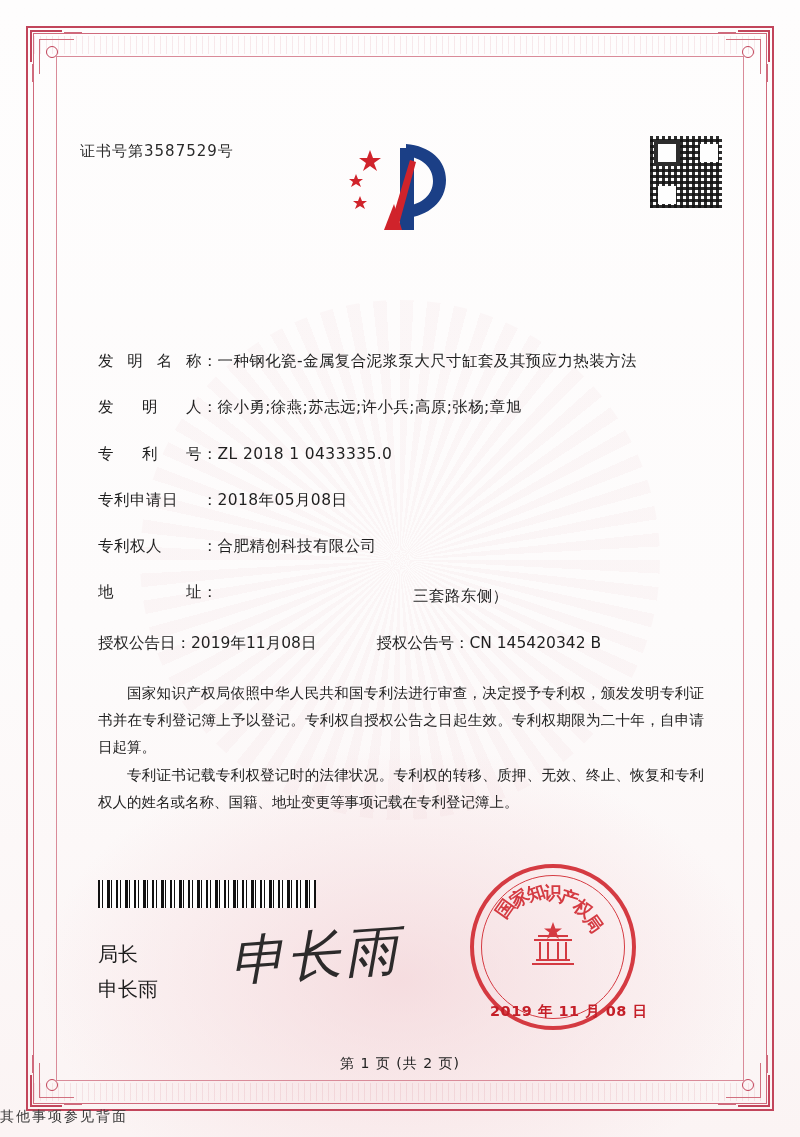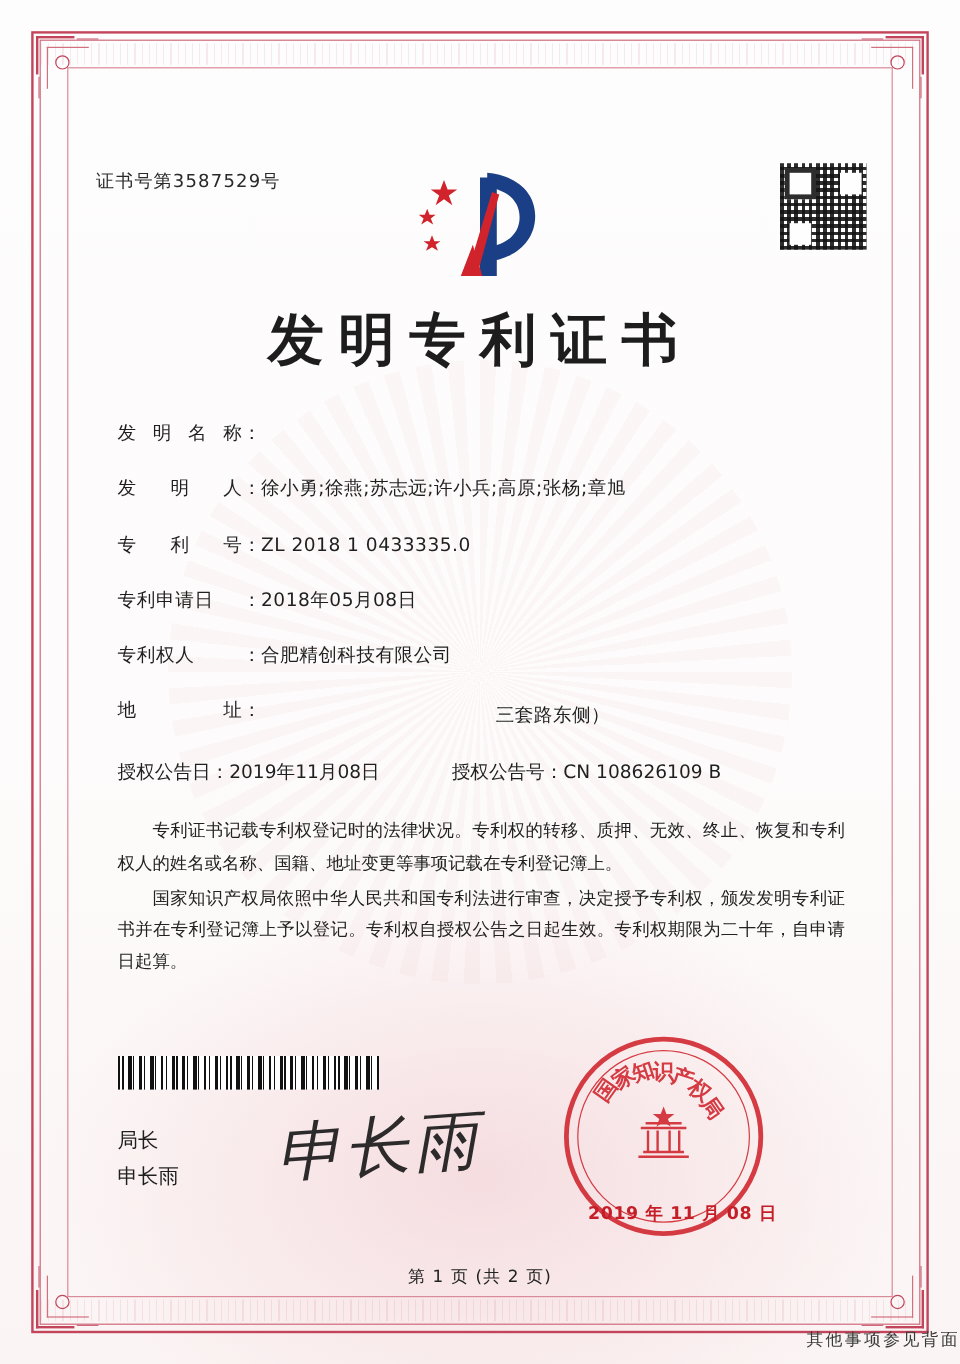--- a/index.html
+++ b/index.html
@@ -207,21 +207,21 @@
     left: 98px; top: 868px;
     width: 218px; height: 28px;
     background-image: repeating-linear-gradient(90deg,
       #111 0 2px, #fff 2px 4px, #111 4px 5px, #fff 5px 9px,
       #111 9px 12px, #fff 12px 13px, #111 13px 14px, #fff 14px 18px);
   }
 
   .signature-block {
     position: absolute;
     left: 98px; top: 925px;
-    font-size: 17px;
+    font-size: 20px;
     color: #1f1f1f;
     line-height: 1.75;
   }
   .handwriting {
     position: absolute;
     left: 230px; top: 908px;
     font-size: 54px;
     color: #1b1b1b;
     font-family: "DejaVu Serif", "Liberation Serif", serif;
     font-style: italic;
@@ -283,21 +283,21 @@
     top: 1043px;
     text-align: center;
     font-size: 14px;
     color: #222;
     letter-spacing: 1px;
   }
   .footer-note {
     position: absolute;
     left: 0; right: 0;
     top: 1096px;
-    text-align: right;
+    text-align: left;
     font-size: 14px;
     color: #3a3a3a;
     letter-spacing: 2px;
     font-family: "DejaVu Serif", "Liberation Serif", serif;
   }
 </style>
 </head>
 <body>
 
 <div class="page">
@@ -350,32 +350,32 @@
           <polygon points="22,44 24,49 29,49 25,52 27,57 22,54 17,57 19,52 15,49 20,49"></polygon>
           <polygon points="26,66 28,71 33,71 29,74 31,79 26,76 21,79 23,74 19,71 24,71"></polygon>
         </g>
         <path d="M72,14 C96,16 112,30 112,50 C112,72 94,86 72,88 L72,76 C88,74 99,65 99,51 C99,37 88,28 72,26 Z" fill="#1b3f86"></path>
         <path d="M66,18 L80,18 L80,100 L66,100 Z" fill="#1b3f86"></path>
         <path d="M56,96 L76,30 L82,32 L64,98 Z" fill="#d0232b"></path>
         <path d="M50,100 L68,100 L60,74 Z" fill="#d0232b"></path>
       </svg>
     </div>
 
-    <div class="title">发明专利证书</div>
 
     <div class="fields">
 
       <div class="field-row">
         <div class="field-label spread">
           <span>发</span>
           <span>明</span>
           <span>名</span>
           <span>称</span>
         </div>
         <div class="field-colon">：</div>
+        <div class="field-value">一种钢化瓷-金属复合泥浆泵大尺寸缸套及其预应力热装方法</div>
       </div>
 
       <div class="field-row">
         <div class="field-label spread">
           <span>发</span>
           <span>明</span>
           <span>人</span>
         </div>
         <div class="field-colon">：</div>
         <div class="field-value">徐小勇;徐燕;苏志远;许小兵;高原;张杨;章旭</div>
@@ -412,28 +412,28 @@
         <div class="field-value">
           <span class="line2">三套路东侧）</span>
         </div>
       </div>
 
       <div class="pub-row">
         <div class="pub-left">
           <span>授权公告日</span><span>：</span><span>2019年11月08日</span>
         </div>
         <div class="pub-right">
-          <span>授权公告号</span><span>：</span><span>CN 108626109 B</span>
+          <span>授权公告号</span><span>：</span><span>CN 145420342 B</span>
         </div>
       </div>
     </div>
 
     <div class="paras">
+      <p>国家知识产权局依照中华人民共和国专利法进行审查，决定授予专利权，颁发发明专利证书并在专利登记簿上予以登记。专利权自授权公告之日起生效。专利权期限为二十年，自申请日起算。</p>
       <p>专利证书记载专利权登记时的法律状况。专利权的转移、质押、无效、终止、恢复和专利权人的姓名或名称、国籍、地址变更等事项记载在专利登记簿上。</p>
-      <p>国家知识产权局依照中华人民共和国专利法进行审查，决定授予专利权，颁发发明专利证书并在专利登记簿上予以登记。专利权自授权公告之日起生效。专利权期限为二十年，自申请日起算。</p>
     </div>
 
     <div class="barcode"></div>
 
     <div class="signature-block">
       <div>局长</div>
       <div>申长雨</div>
     </div>
     <div class="handwriting">申长雨</div>
 

